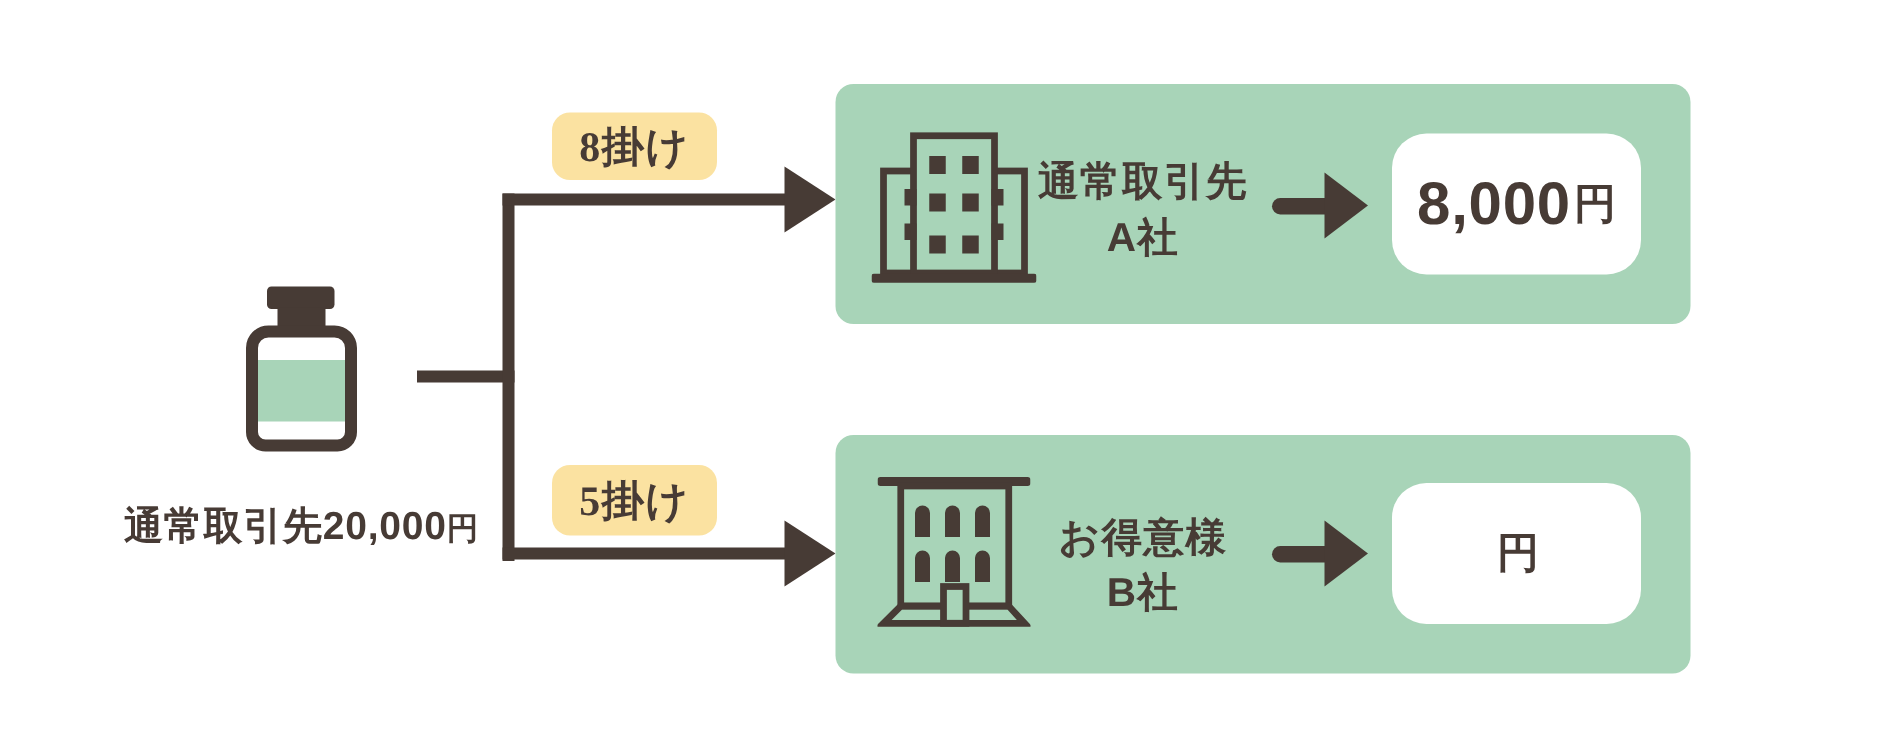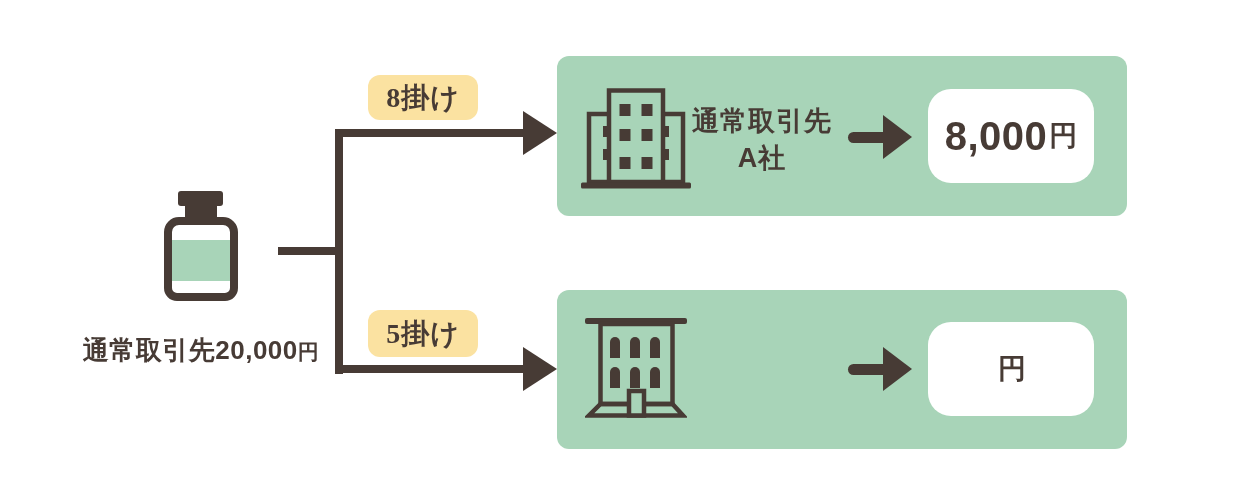--- a/index.html
+++ b/index.html
@@ -128,20 +128,24 @@
       <rect class="outline" x="15.5" y="11" width="72" height="80"></rect>
       <path class="ink" transform="translate(25,24)" d="M0,21 L0,5 A5 5 0 0 1 10,5 L10,21 Z"></path>
       <path class="ink" transform="translate(45,24)" d="M0,21 L0,5 A5 5 0 0 1 10,5 L10,21 Z"></path>
       <path class="ink" transform="translate(65,24)" d="M0,21 L0,5 A5 5 0 0 1 10,5 L10,21 Z"></path>
       <path class="ink" transform="translate(25,54)" d="M0,21 L0,5 A5 5 0 0 1 10,5 L10,21 Z"></path>
       <path class="ink" transform="translate(45,54)" d="M0,21 L0,5 A5 5 0 0 1 10,5 L10,21 Z"></path>
       <path class="ink" transform="translate(65,54)" d="M0,21 L0,5 A5 5 0 0 1 10,5 L10,21 Z"></path>
       <path class="outline" d="M15.5,91 L87.5,91 L98,102.5 L4,102.5 Z"></path>
       <rect class="outline-green" x="44" y="78" width="15" height="24.5"></rect>
     </svg>
+    <div class="partner-label">
+      <div>お得意様</div>
+      <div>B社</div>
+    </div>
     <div class="flow-arrow-shaft"></div>
     <div class="flow-arrow-head"></div>
     <div class="amount-card">
         <span class="amount-unit">円</span>
     </div>
   </div>
 
 </div>
 
 </body></html>

